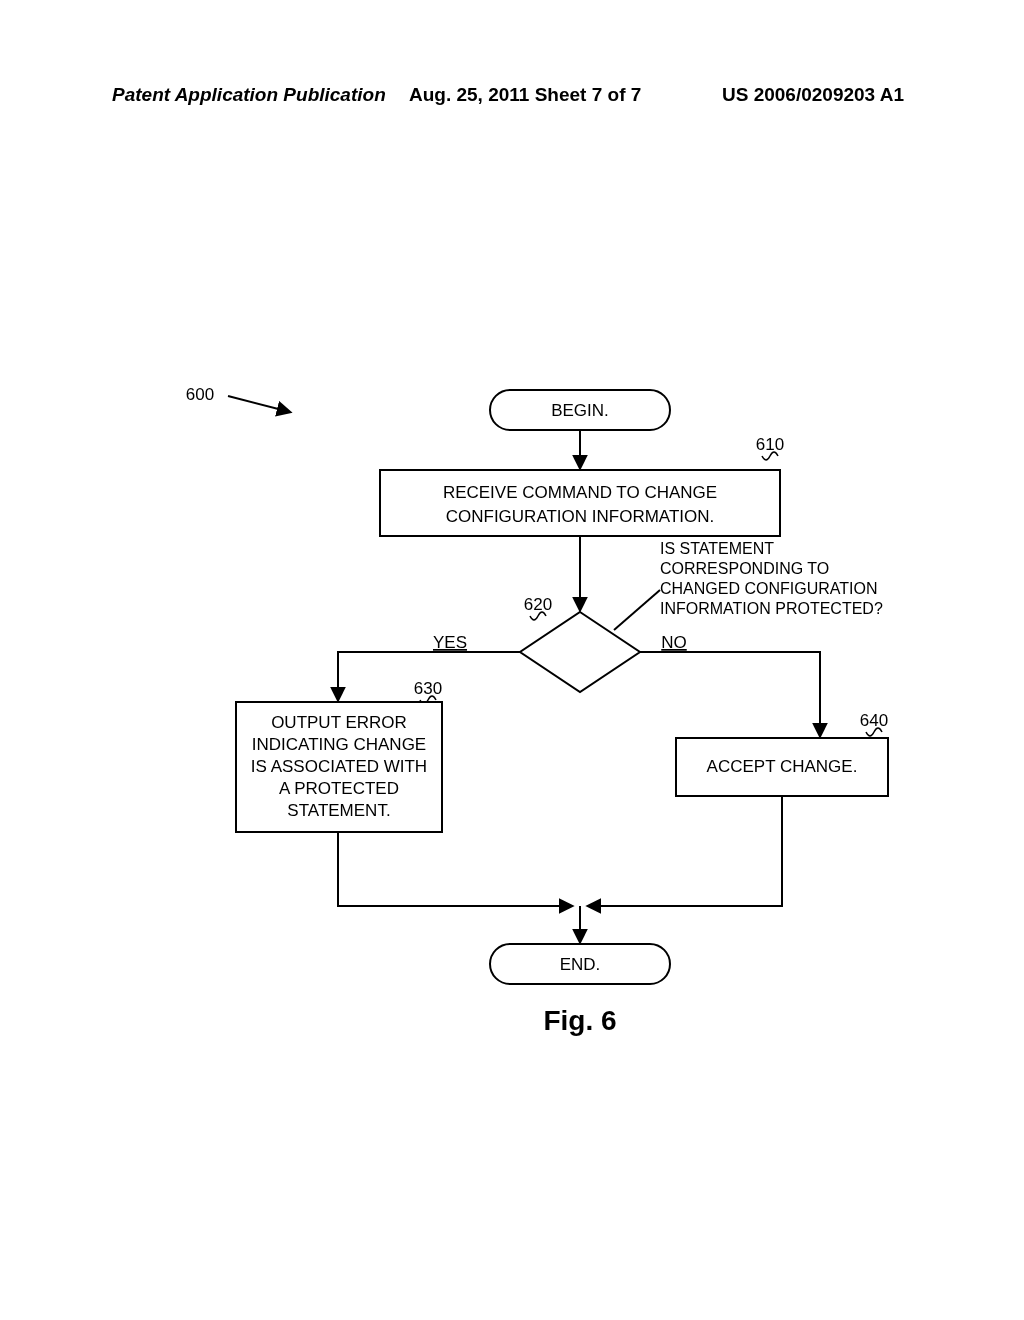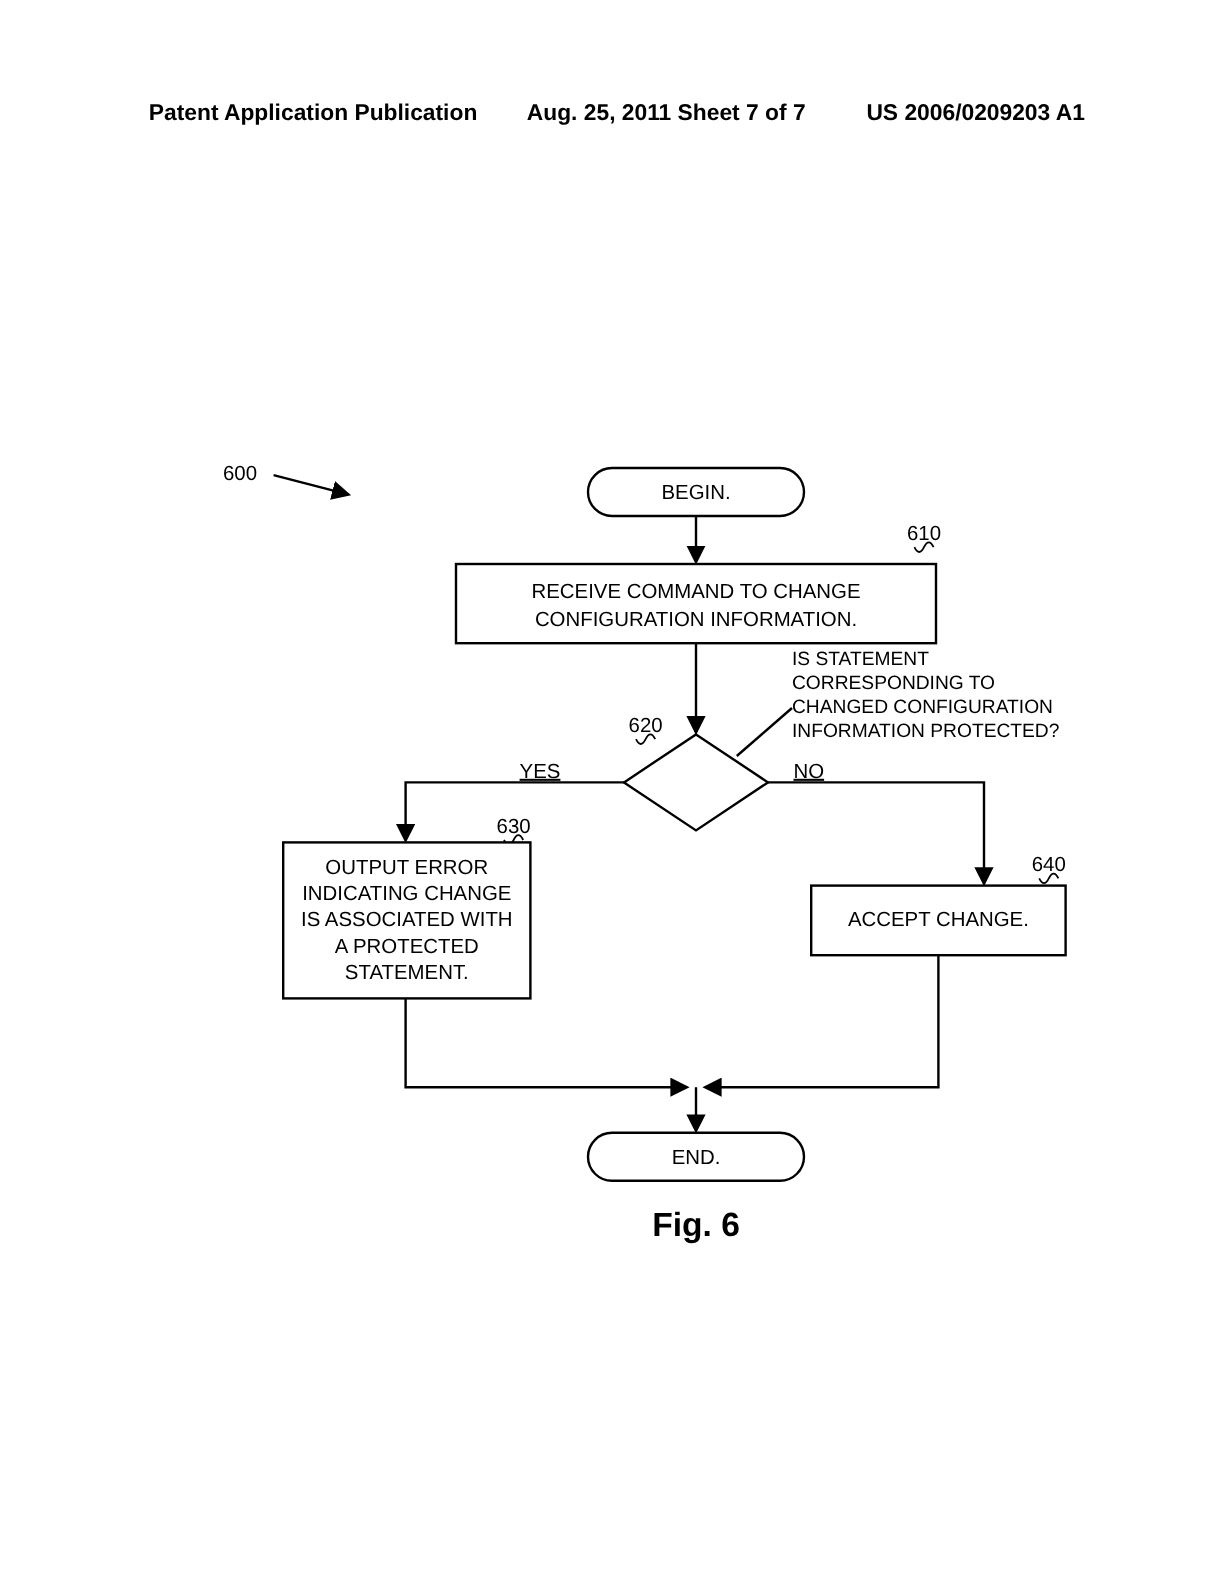--- a/index.html
+++ b/index.html
@@ -15,22 +15,22 @@
     position: relative;
   }
   .page-header {
     position: absolute;
     top: 84px;
     left: 0;
     right: 0;
     font-weight: bold;
     font-size: 19px;
   }
-  .hdr-left  { position: absolute; left: 124px; }
-  .hdr-mid   { position: absolute; left: 439px; }
+  .hdr-left  { position: absolute; left: 112px; font-style: italic; }
+  .hdr-mid   { position: absolute; left: 409px; }
   .hdr-right { position: absolute; left: 722px; }
 
   
   .figure-svg {
     position: absolute;
     top: 0;
     left: 0;
   }
   .shape-text, .label-text, .branch-text, .figcap {
     text-anchor: middle;

